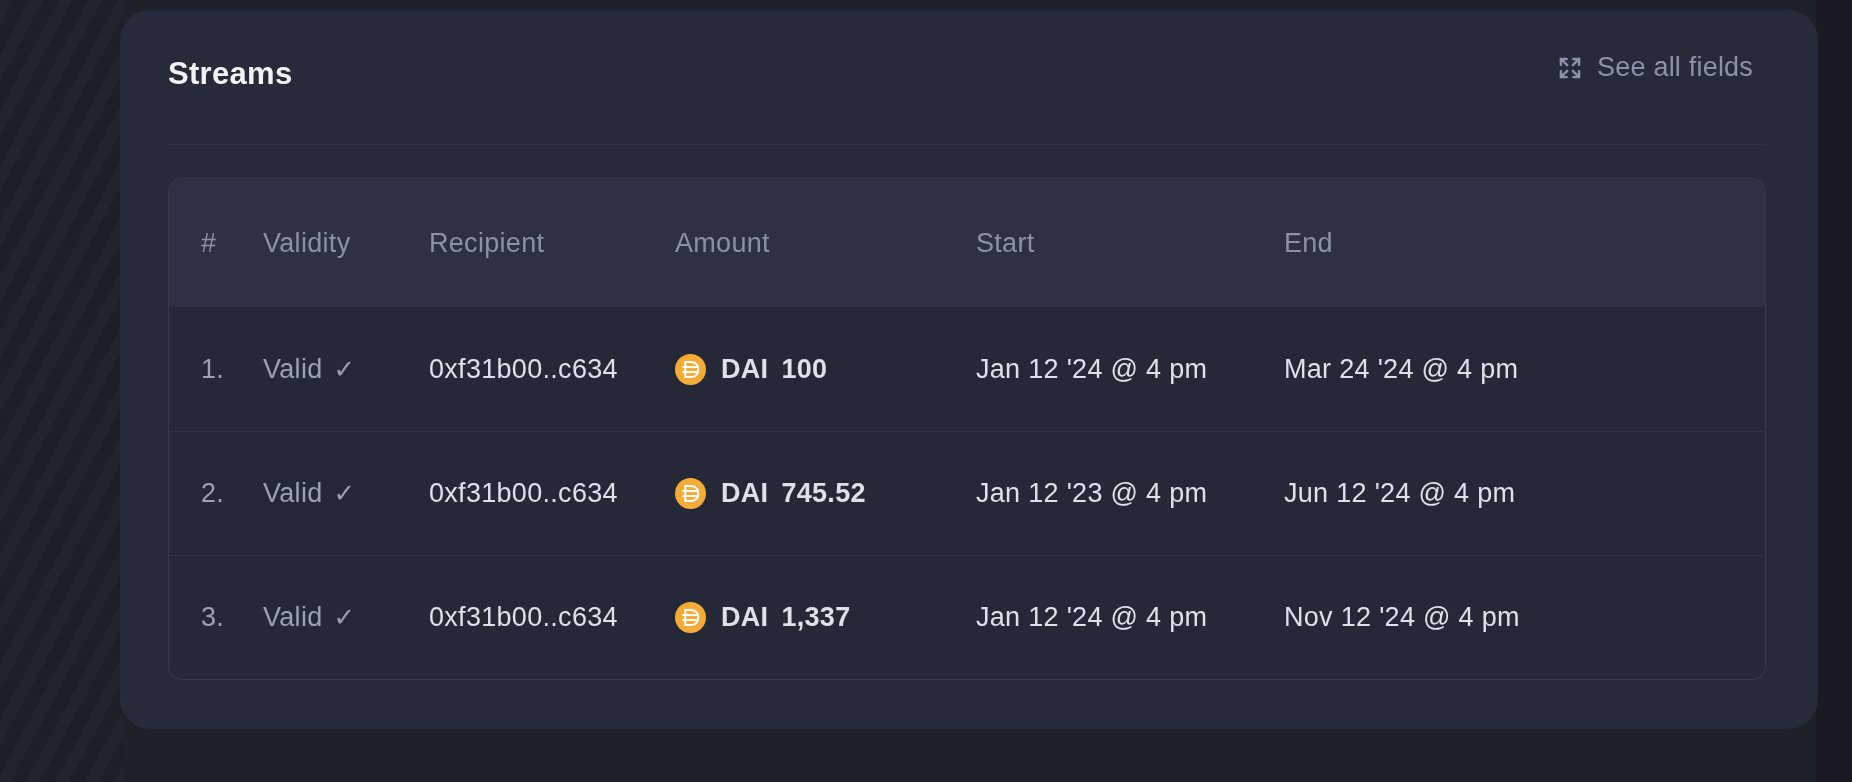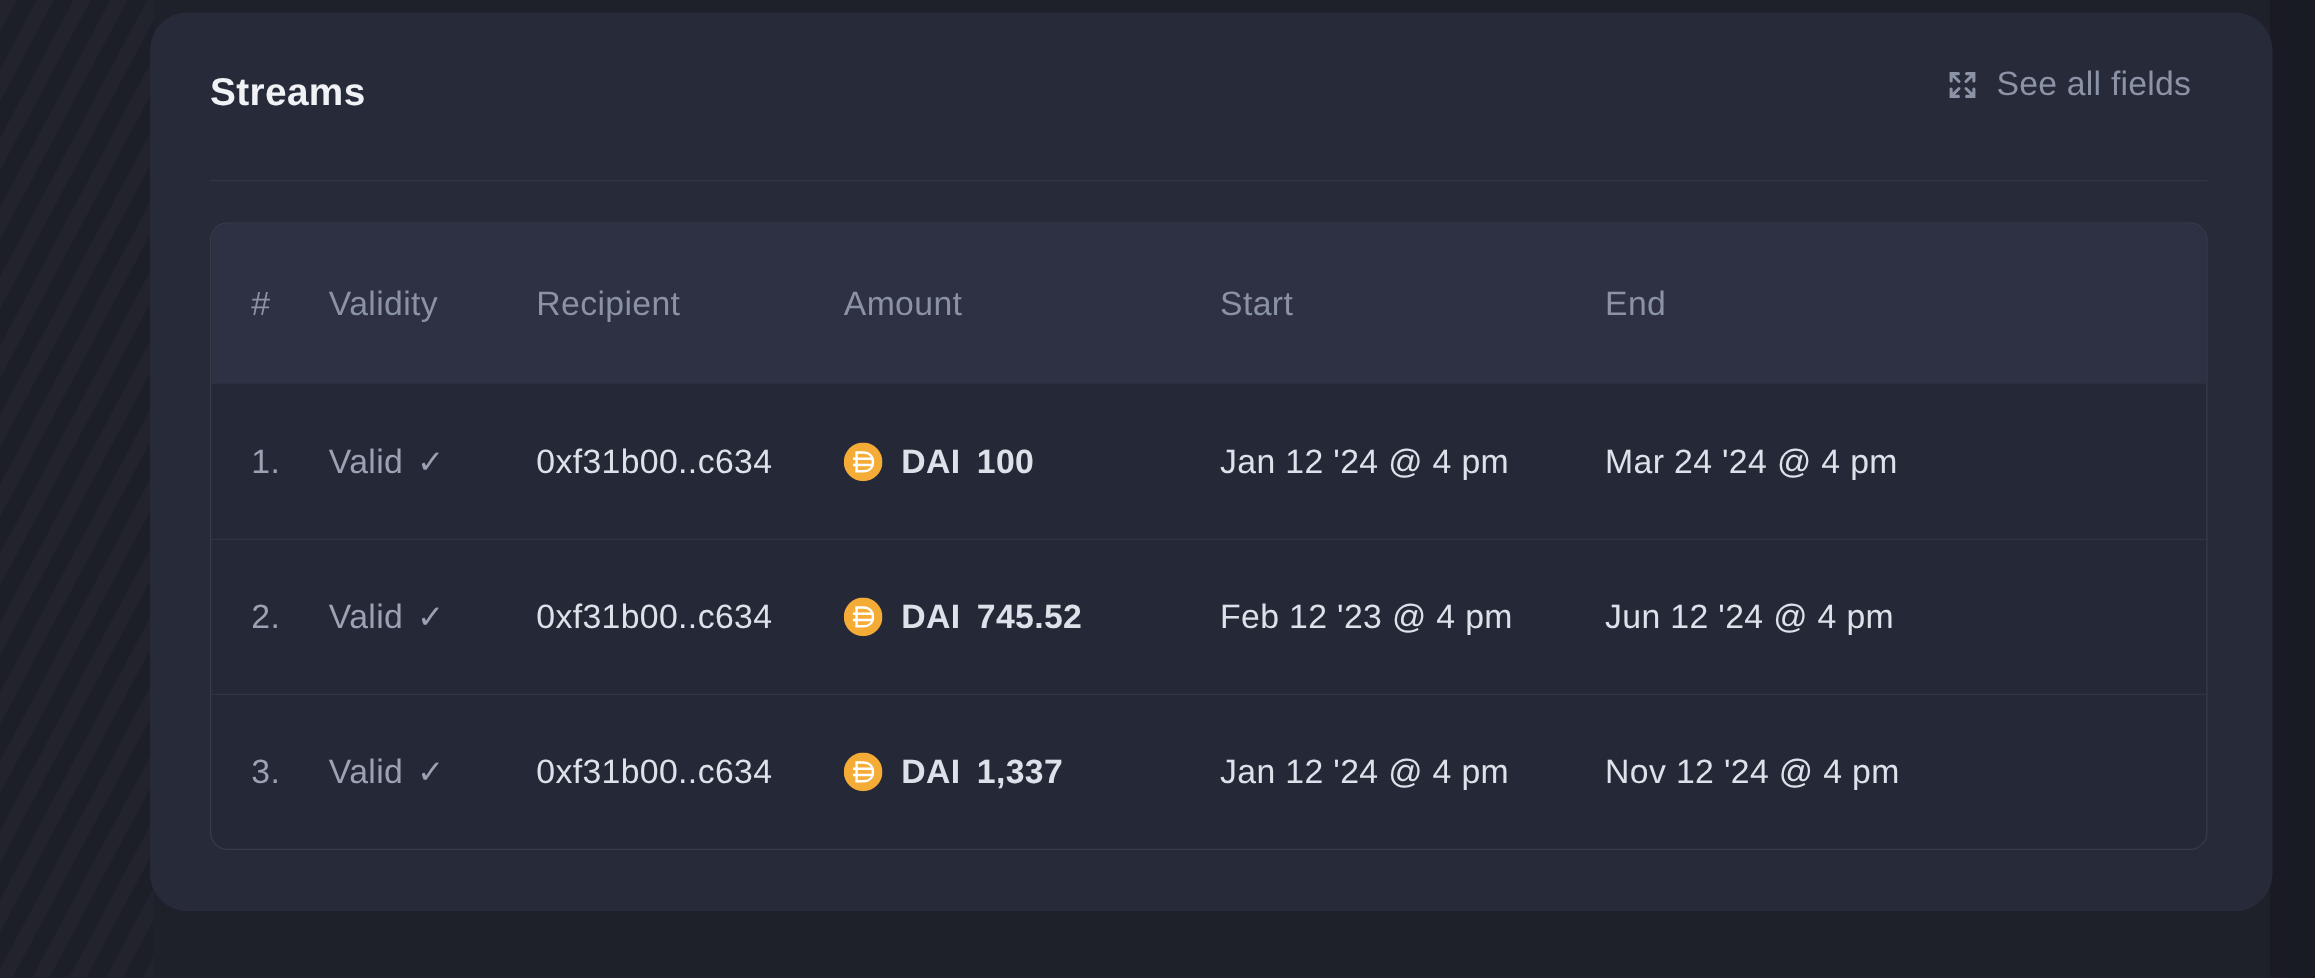--- a/index.html
+++ b/index.html
@@ -174,21 +174,21 @@
       <div class="cell amount-cell">
         <svg class="dai-icon" width="31" height="31" viewBox="0 0 32 32">
           <circle cx="16" cy="16" r="16" fill="#F5AC37"></circle>
           <path d="M10.6 8.2 h5.6 c4.8 0 7.9 3.1 7.9 7.8 s-3.1 7.8 -7.9 7.8 h-5.6 z" fill="none" stroke="#FFFFFF" stroke-width="2"></path>
           <line x1="7.6" y1="13.4" x2="24.6" y2="13.4" stroke="#FFFFFF" stroke-width="2"></line>
           <line x1="7.6" y1="18.6" x2="24.6" y2="18.6" stroke="#FFFFFF" stroke-width="2"></line>
         </svg>
         <span class="token-sym">DAI</span>
         <span>745.52</span>
       </div>
-      <div class="cell">Feb 12 '23 @ 4 pm</div>
+      <div class="cell">Jan 12 '23 @ 4 pm</div>
       <div class="cell">Jun 12 '24 @ 4 pm</div>
     </div>
 
     <div class="tgrid trow">
       <div class="cell muted">3.</div>
       <div class="cell muted">
         <span>Valid</span>
         <span class="check">✓</span>
       </div>
       <div class="cell">0xf31b00..c634</div>

